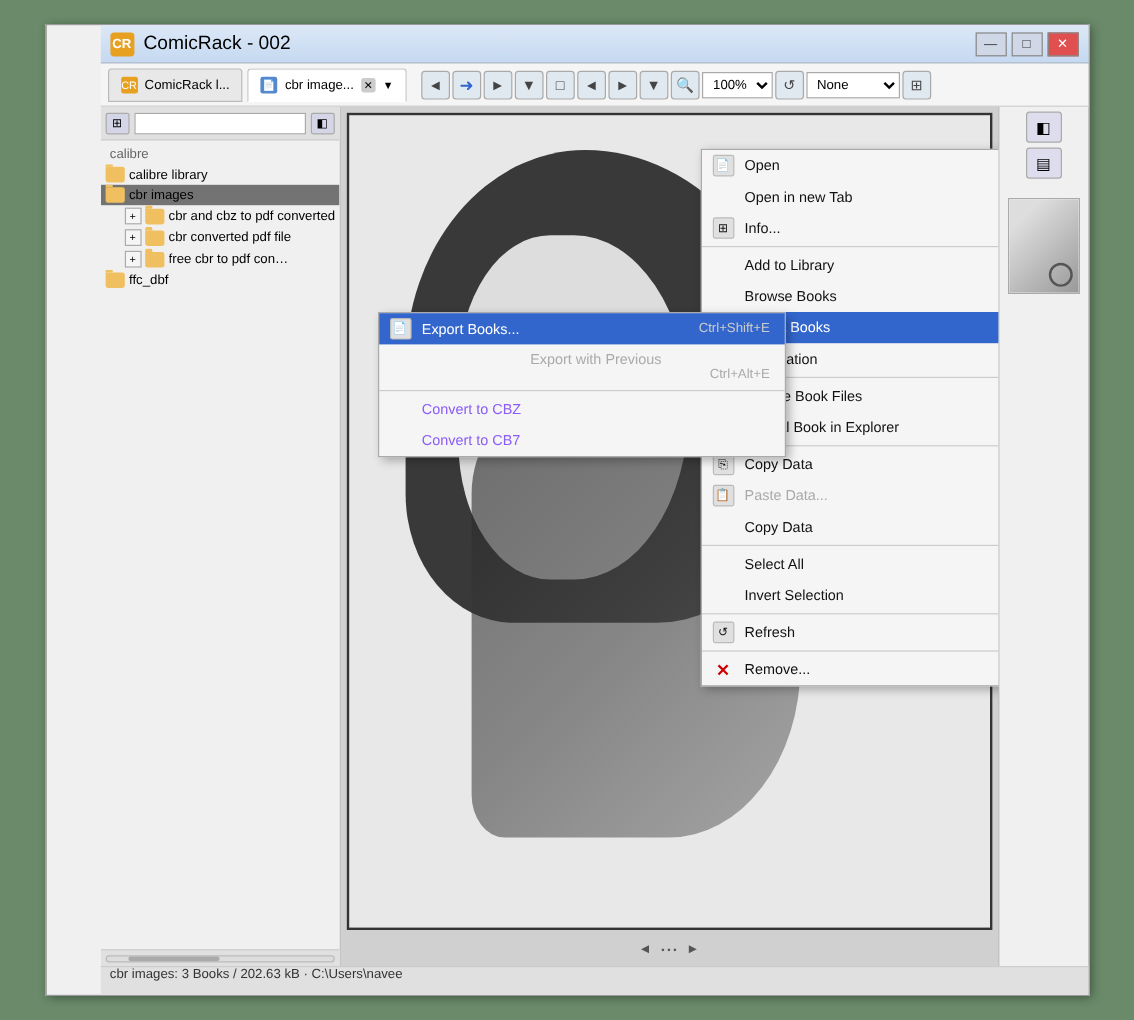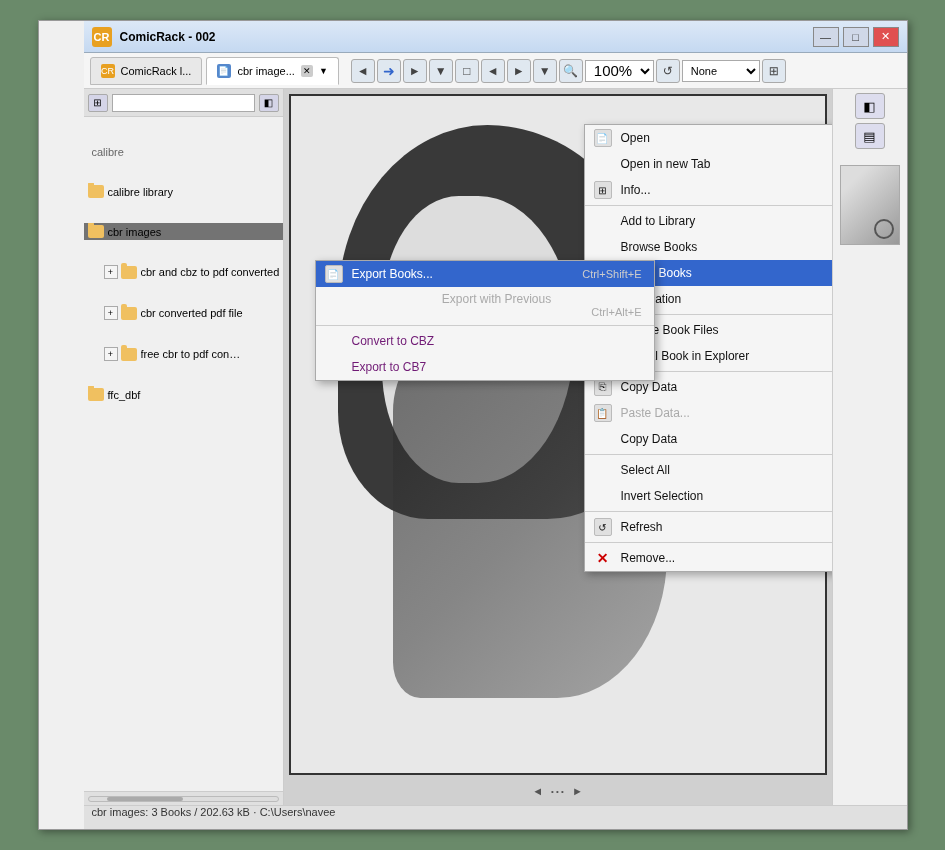--- a/index.html
+++ b/index.html
@@ -40,23 +40,23 @@
       margin-right: 8px;
       display: flex;
       align-items: center;
       justify-content: center;
       font-size: 11px;
       color: white;
       font-weight: bold;
     }
     .title-text {
       flex: 1;
-      font-size: 12px;
+      font-size: 16px;
       color: #000;
-      font-weight: bold;
+      font-weight: normal;
     }
     .title-controls {
       display: flex;
       gap: 4px;
     }
     .title-btn {
       width: 26px;
       height: 20px;
       background: #d0d8e8;
       border: 1px solid #888;
@@ -131,21 +131,22 @@
       justify-content: center;
       cursor: pointer;
       font-size: 12px;
       color: #444;
     }
     .zoom-select {
       height: 22px;
       padding: 0 4px;
       border: 1px solid #aaa;
       background: white;
-      font-size: 15px;
+      font-size: 11px;
+      text-align: center;
     }
     .fit-dropdown {
       height: 22px;
       padding: 0 4px;
       border: 1px solid #aaa;
       background: white;
       font-size: 11px;
     }
     .main-content {
       flex: 1;
@@ -285,21 +286,20 @@
       font-size: 11px;
     }
     .tree-item {
       display: flex;
       align-items: center;
       padding: 2px 4px;
       cursor: pointer;
       white-space: nowrap;
       overflow: hidden;
       text-overflow: ellipsis;
-      margin-top: 23px;
     }
     .tree-item.selected { background: #737373; }
     .tree-expand {
       width: 14px;
       height: 14px;
       border: 1px solid #aaa;
       background: #f5f5f5;
       display: inline-flex;
       align-items: center;
       justify-content: center;
@@ -415,21 +415,21 @@
       width: 340px;
       z-index: 101;
     }
     .sub-menu-item {
       display: flex;
       align-items: center;
       padding: 5px 12px 5px 36px;
       cursor: pointer;
       position: relative;
       font-size: 12px;
-      color: #701a75;
+      color: #8b5cf6;
       min-height: 26px;
     }
     .sub-menu-item.highlighted { background: #3366cc; color: white; }
     .sub-menu-item .shortcut {
       margin-left: auto;
       color: #666;
       font-size: 11px;
       padding-left: 20px;
     }
     .sub-menu-item.highlighted .shortcut { color: #ccc; }
@@ -628,21 +628,21 @@
               <span>Export with Previous</span>
               <span class="shortcut" style="color:#aaa;">Ctrl+Alt+E</span>
             </div>
             <div class="sub-menu-separator"></div>
 
             <div class="sub-menu-item">
               <span>Convert to CBZ</span>
             </div>
 
             <div class="sub-menu-item">
-              <span>Export to CB7</span>
+              <span>Convert to CB7</span>
             </div>
           </div>
         </div>
 
         <div class="menu-item">
           <span class="icon-area"></span>
           <span>Automation</span>
 
         </div>
         <div class="menu-separator"></div>

